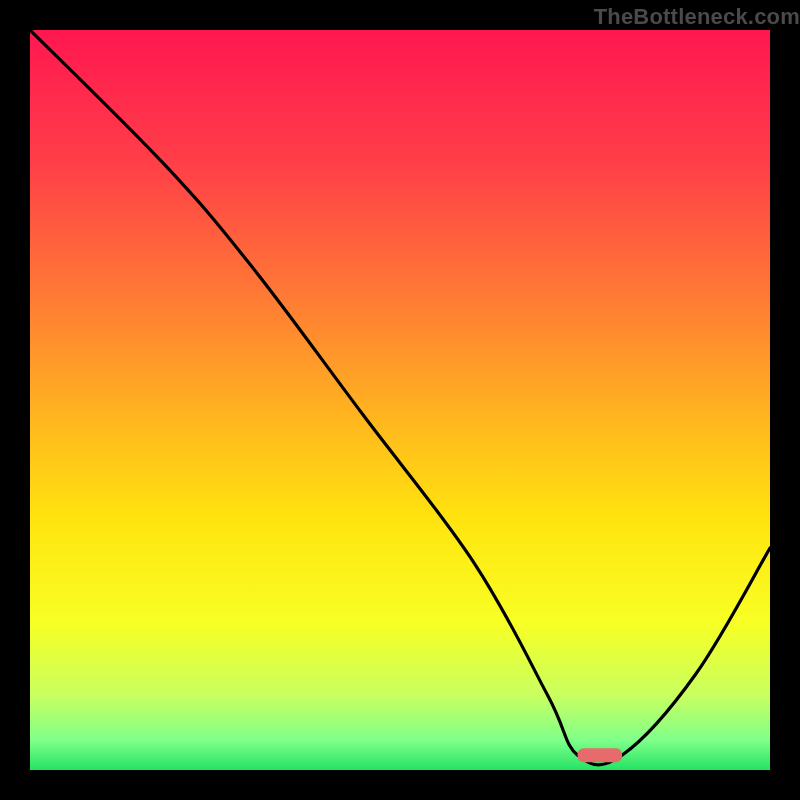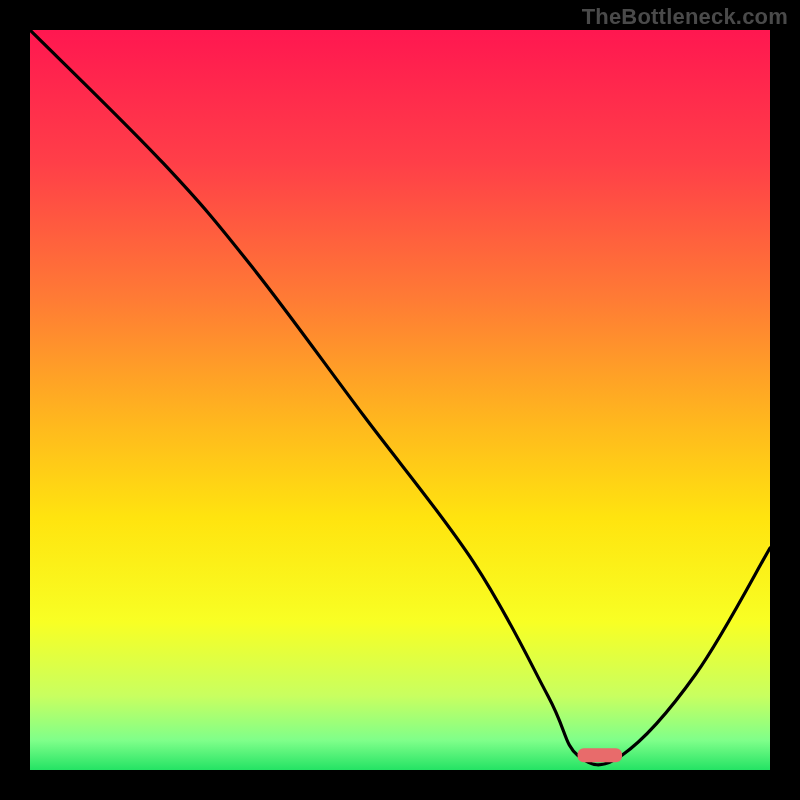--- a/index.html
+++ b/index.html
@@ -12,21 +12,21 @@
     overflow: hidden;
   }
   .frame {
     position: relative;
     width: 800px;
     height: 800px;
   }
   .watermark {
     position: absolute;
     top: 4px;
-    right: 12px;
+    right: 0;
     color: #4a4a4a;
     font-size: 22px;
     font-weight: 600;
     letter-spacing: 0.2px;
     z-index: 30;
   }
   .plot-wrap {
     position: absolute;
     top: 30px;
     left: 30px;

